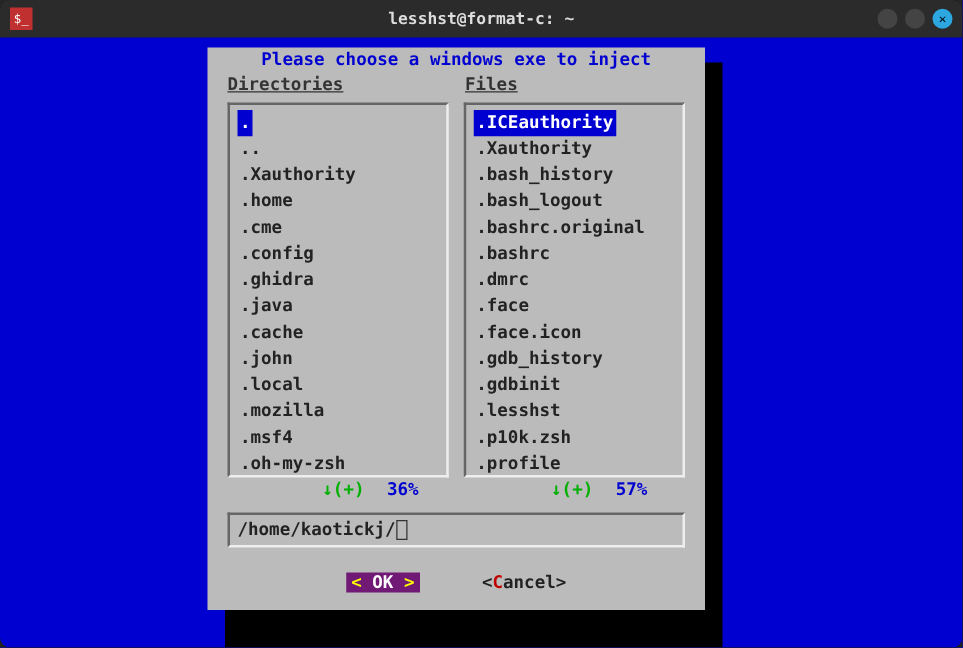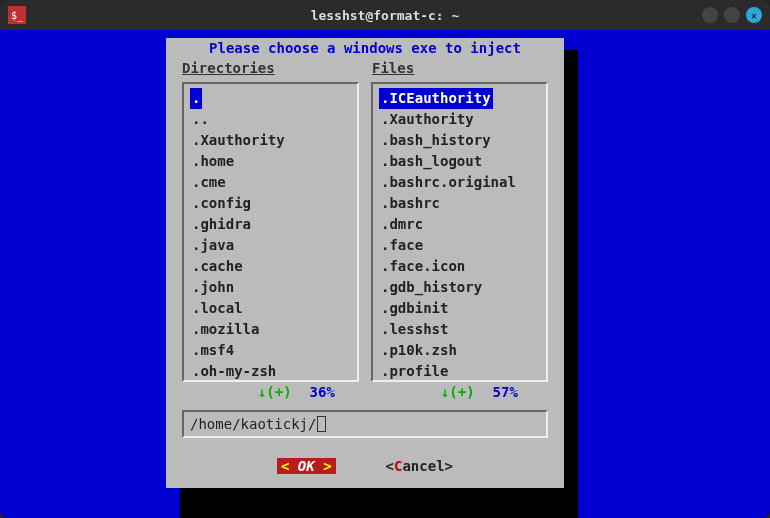--- a/index.html
+++ b/index.html
@@ -150,45 +150,44 @@
     .path-row {
       padding: 10px 16px 6px 16px;
     }
     .path-box {
       border-top: 2px solid #666;
       border-left: 2px solid #666;
       border-right: 2px solid #eee;
       border-bottom: 2px solid #eee;
       padding: 4px 6px;
       font-size: 14px;
-      font-weight: normal;
+      font-weight: bold;
       color: #222;
       display: flex;
       align-items: center;
     }
     .cursor {
       display: inline-block;
       width: 9px;
       height: 16px;
       border: 1px solid #333;
       margin-left: 1px;
     }
     .buttons-row {
       display: flex;
       justify-content: center;
       gap: 50px;
       padding: 14px 0 14px 0;
       font-size: 14px;
       font-weight: bold;
     }
     .btn-ok {
-      background: #b91c1c;
+      background: #701a75;
       color: #fff;
       padding: 0 4px;
-      font-style: italic;
     }
     .btn-ok .arrow { color: #ffff00; }
     .btn-ok .label { color: #fff; }
     .btn-cancel {
       color: #222;
     }
     .btn-cancel .first { color: #c00000; }
   </style>
 </head>
 <body>

